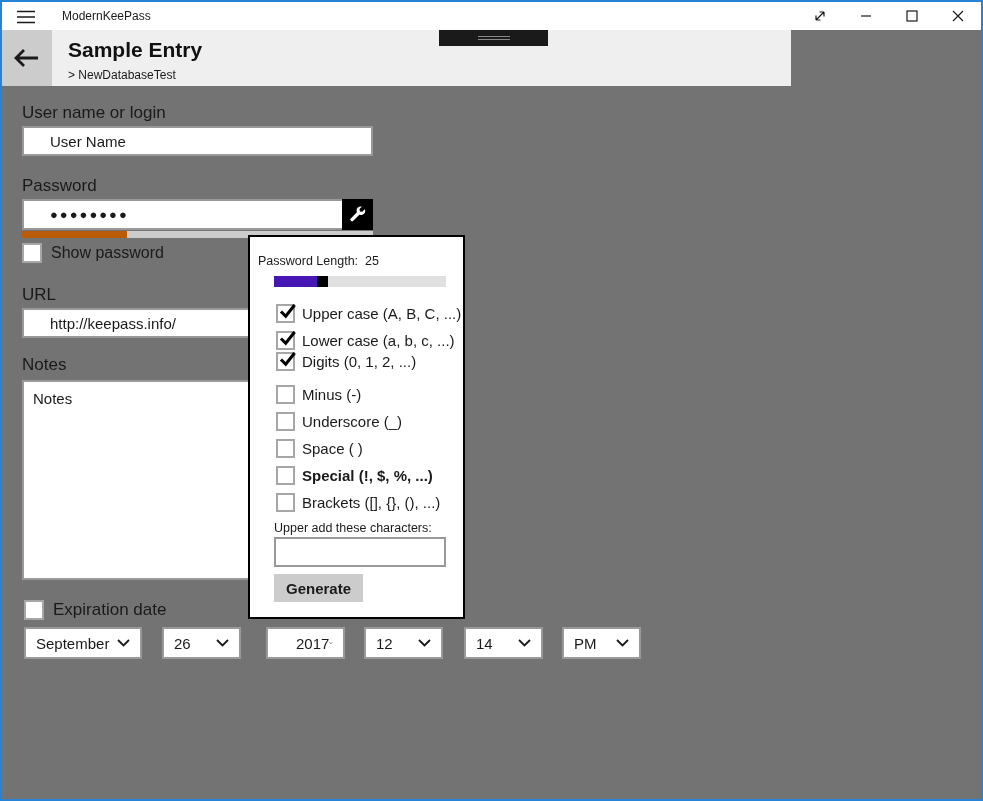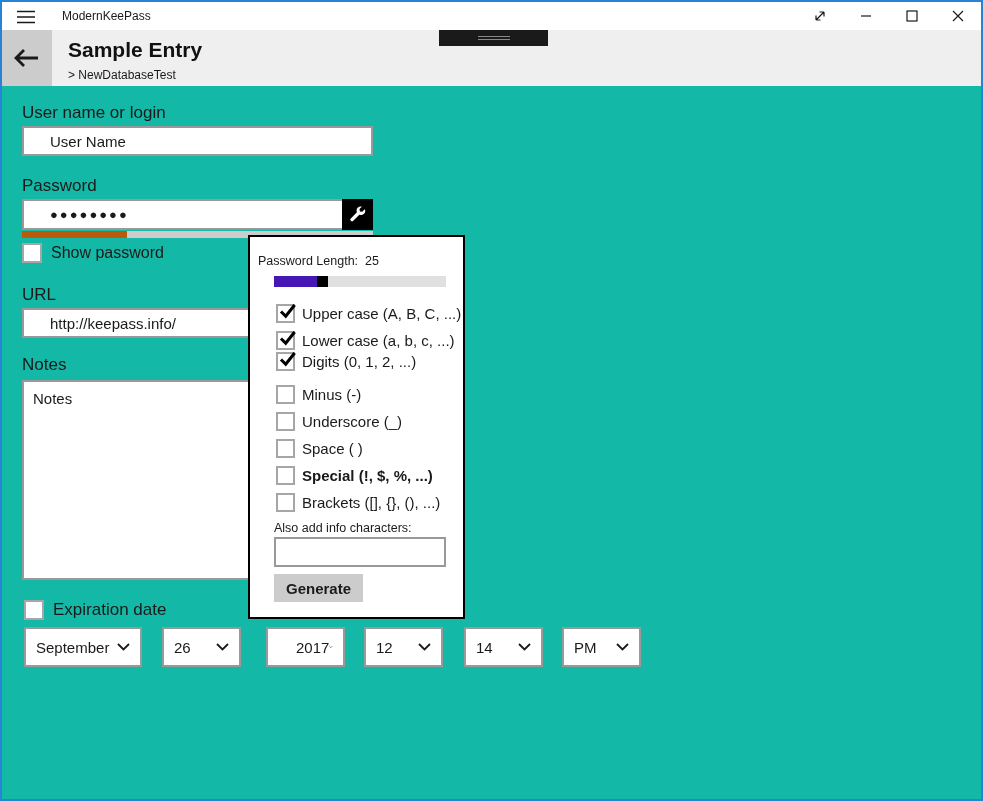--- a/index.html
+++ b/index.html
@@ -1,50 +1,50 @@
 <!DOCTYPE html>
 <html><head>
 <meta charset="utf-8">
 <style>
   * { margin:0; padding:0; box-sizing:border-box; }
   html,body { width:983px; height:801px; background:#fff; font-family:"Liberation Sans", sans-serif; }
   .window {
-    position:relative; width:983px; height:801px; background:#14b8a6;
+    position:relative; width:983px; height:801px; background:#737373;
     border:2px solid #2683d5; overflow:hidden; color:#1a1a1a;
   }
   
   .titlebar { position:absolute; left:0; top:0; width:979px; height:28px; background:#ffffff; }
   .hamburger { position:absolute; left:12px; top:5px; width:24px; height:20px; display:flex; align-items:center; justify-content:center; cursor:pointer; }
   .win-title { position:absolute; left:60px; top:7px; font-size:12px; color:#1a1a1a; }
   .win-controls { position:absolute; right:0; top:0; height:28px; display:flex; }
   .win-btn { width:46px; height:28px; display:flex; align-items:center; justify-content:center; }
   
   .top-grip { position:absolute; left:437px; top:28px; width:109px; height:16px; background:#1a1a1a; z-index:20; display:flex; flex-direction:column; align-items:center; justify-content:center; gap:2px; }
   .top-grip span { display:block; width:32px; height:1px; background:#8a8a8a; }
   
-  .header { position:absolute; left:0; top:28px; width:980px; height:56px; background:#efefef; }
+  .header { position:absolute; left:0; top:28px; width:789px; height:56px; background:#efefef; }
   .back-btn { position:absolute; left:0; top:0; width:50px; height:56px; background:#cccccc; display:flex; align-items:center; justify-content:center; cursor:pointer; }
   .page-title { position:absolute; left:66px; top:8px; font-size:21px; font-weight:bold; color:#111; }
   .breadcrumb { position:absolute; left:66px; top:38px; font-size:12px; color:#1a1a1a; }
   
   .field-label { position:absolute; font-size:17px; color:#1a1a1a; }
   .tb { position:absolute; border:2px solid #999; background:#fff; font-size:15px; color:#1a1a1a; display:flex; align-items:center; padding:0 26px; }
   .tb input { border:none; outline:none; width:100%; font-size:15px; font-family:inherit; color:#1a1a1a; background:transparent; }
   .pw-dots { font-size:13px; letter-spacing:2px; font-weight:bold; }
   .wrench-btn { position:absolute; right:-2px; top:-2px; width:31px; height:31px; background:#000; display:flex; align-items:center; justify-content:center; cursor:pointer; }
   .strength { position:absolute; left:20px; top:229px; width:351px; height:7px; background:#cccccc; }
   .strength .fill { height:100%; background:#b85c0a; }
   .cb-row { position:absolute; display:flex; align-items:center; gap:9px; cursor:pointer; }
   .cb-box { width:20px; height:20px; border:2px solid #a6a6a6; background:#fff; display:flex; align-items:center; justify-content:center; flex:none; }
   .cb-box svg { display:none; margin-top:-4px; margin-right:-4px; }
   .cb-box.checked svg { display:block; }
   .cb-text { font-size:16px; color:#1a1a1a; }
   .notes-area { position:absolute; left:20px; top:378px; width:351px; height:200px; border:2px solid #999; background:#fff; font-size:15px; padding:8px 9px; color:#1a1a1a; }
   
-  .select { position:absolute; height:40px; border:2px solid #999; background:#fff; display:flex; align-items:center; justify-content:space-between; padding:0 10px; font-size:15px; cursor:pointer; }
+  .select { position:absolute; height:32px; border:2px solid #999; background:#fff; display:flex; align-items:center; justify-content:space-between; padding:0 10px; font-size:15px; cursor:pointer; }
   
   .popup { position:absolute; left:246px; top:233px; width:217px; height:384px; background:#fff; border:2px solid #000; z-index:10; }
   .popup .len-label { position:absolute; left:8px; top:17px; font-size:12.5px; color:#1a1a1a; }
   .slider { position:absolute; left:24px; top:39px; width:172px; height:11px; background:#e0e0e0; }
   .slider .fill { position:absolute; left:0; top:0; height:11px; background:#4617b4; }
   .slider .thumb { position:absolute; top:0; width:11px; height:11px; background:#000; }
   .gen-row { position:absolute; left:26px; display:flex; align-items:center; gap:7px; cursor:pointer; }
   .gen-row .cb-box { width:19px; height:19px; }
   .gen-row .cb-text { font-size:15px; }
   .also-label { position:absolute; left:24px; top:284px; font-size:12.5px; color:#1a1a1a; }
@@ -227,18 +227,18 @@
     </div>
     <div class="gen-row" style="top:229px;font-weight:bold;">
       <span class="cb-box"></span>
       <span class="cb-text">Special (!, $, %, ...)</span>
     </div>
     <div class="gen-row" style="top:256px;">
       <span class="cb-box"></span>
       <span class="cb-text">Brackets ([], {}, (), ...)</span>
     </div>
 
-    <div class="also-label">Also add info characters:</div>
+    <div class="also-label">Upper add these characters:</div>
     <input class="also-input" value="" style="">
     <button class="gen-btn">Generate</button>
   </div>
 
 </div>
 
 </body></html>

